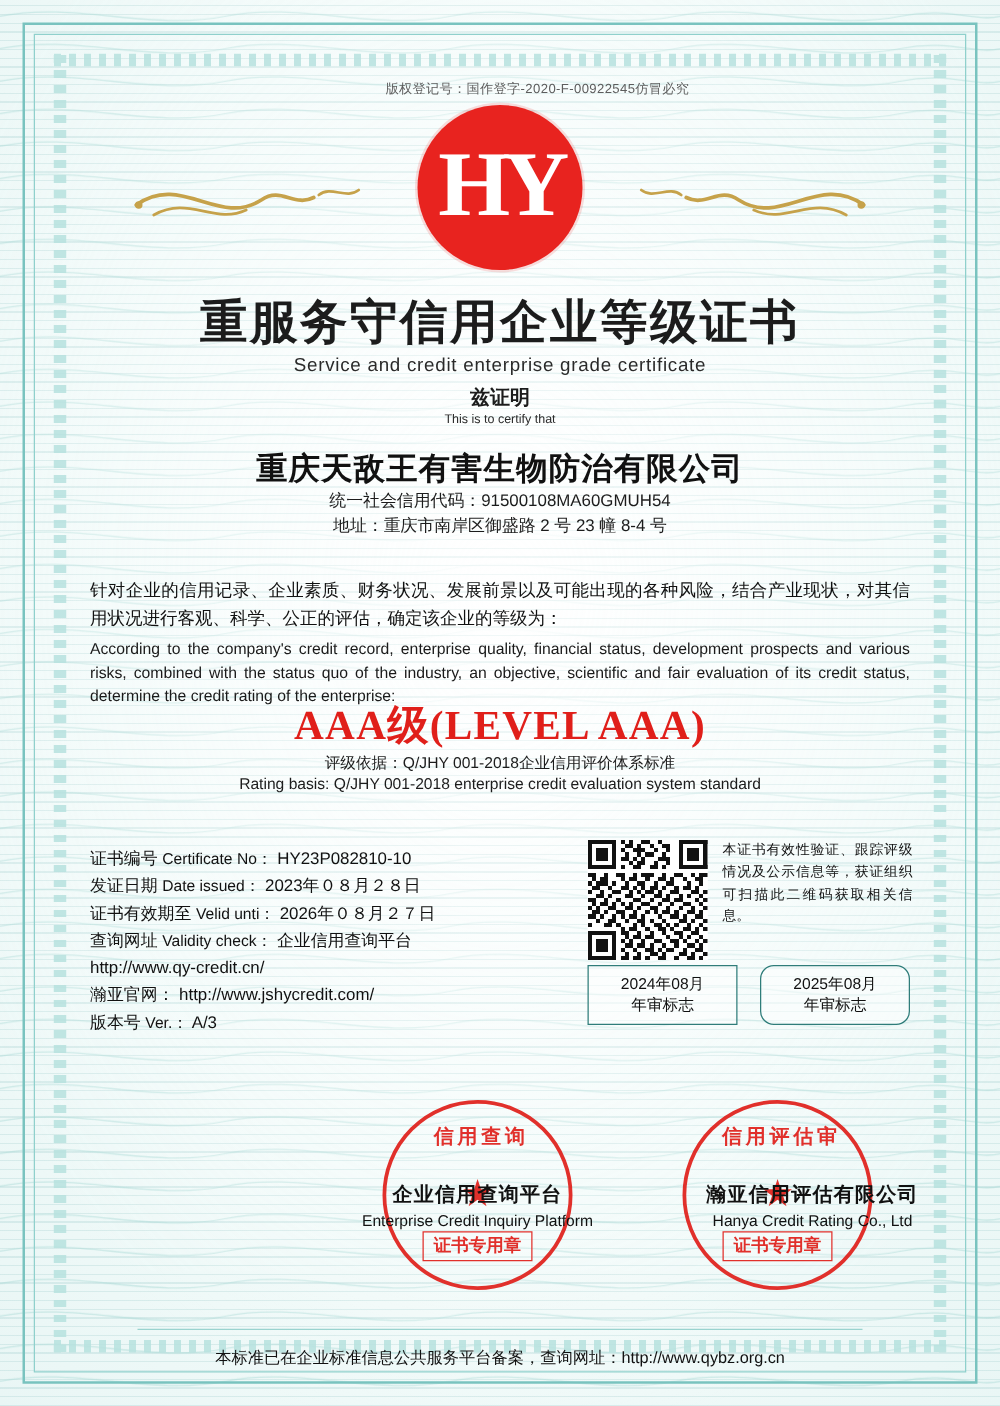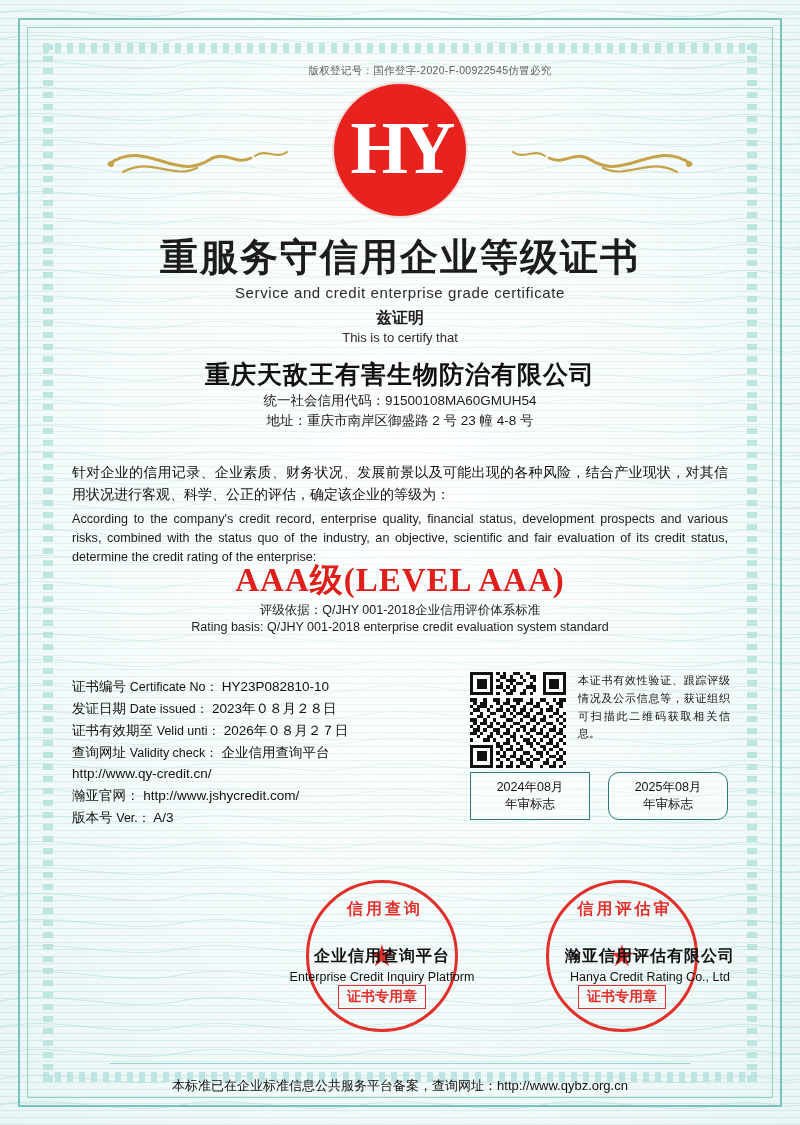--- a/index.html
+++ b/index.html
@@ -142,21 +142,21 @@
     top: 308px; left: 0; width: 800px;
     text-align: center;
     font-size: 16px;
     color: #1c1c1c;
     font-weight: bold;
   }
   .certify-en {
     position: absolute;
     top: 330px; left: 0; width: 800px;
     text-align: center;
-    font-size: 13px;
+    font-size: 10px;
     color: #2a2a2a;
   }
 
   .company {
     position: absolute;
     top: 358px; left: 0; width: 800px;
     text-align: center;
     font-family: "Liberation Serif", serif;
     font-weight: bold;
     font-size: 25px;
@@ -409,21 +409,21 @@
   </div>
 
   <div class="title-cn">重服务守信用企业等级证书</div>
   <div class="title-en">Service and credit enterprise grade certificate</div>
 
   <div class="certify-cn">兹证明</div>
   <div class="certify-en">This is to certify that</div>
 
   <div class="company">重庆天敌王有害生物防治有限公司</div>
   <div class="credit-code">统一社会信用代码：91500108MA60GMUH54</div>
-  <div class="address">地址：重庆市南岸区御盛路 2 号 23 幢 4-8 号</div>
+  <div class="address">地址：重庆市南岸区御盛路 2 号 23 幢 8-4 号</div>
 
   <div class="para">
     <div class="cn">针对企业的信用记录、企业素质、财务状况、发展前景以及可能出现的各种风险，结合产业现状，对其信用状况进行客观、科学、公正的评估，确定该企业的等级为：</div>
     <div class="en">According to the company's credit record, enterprise quality, financial status, development prospects and various risks, combined with the status quo of the industry, an objective, scientific and fair evaluation of its credit status, determine the credit rating of the enterprise:</div>
   </div>
 
   <div class="level">AAA级(LEVEL AAA)</div>
   <div class="basis-cn">评级依据：Q/JHY 001-2018企业信用评价体系标准</div>
   <div class="basis-en">Rating basis: Q/JHY 001-2018 enterprise credit evaluation system standard</div>
 

